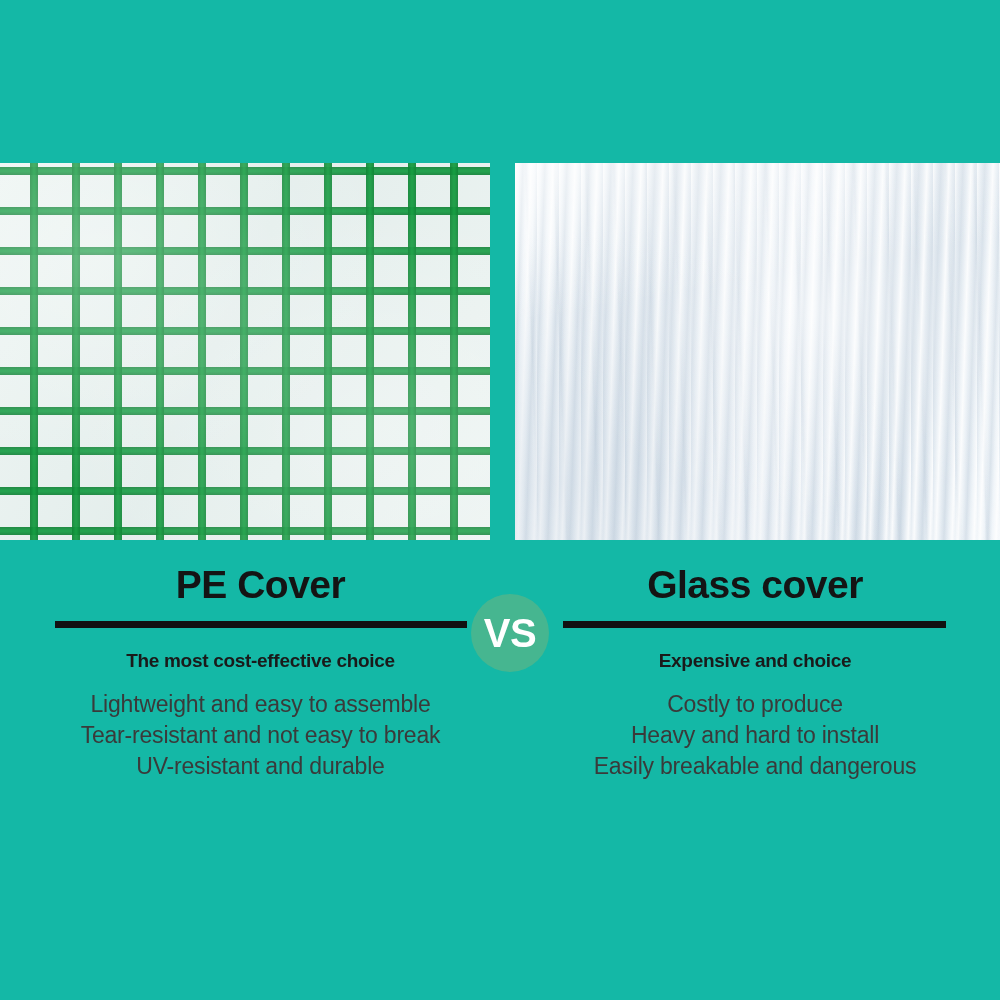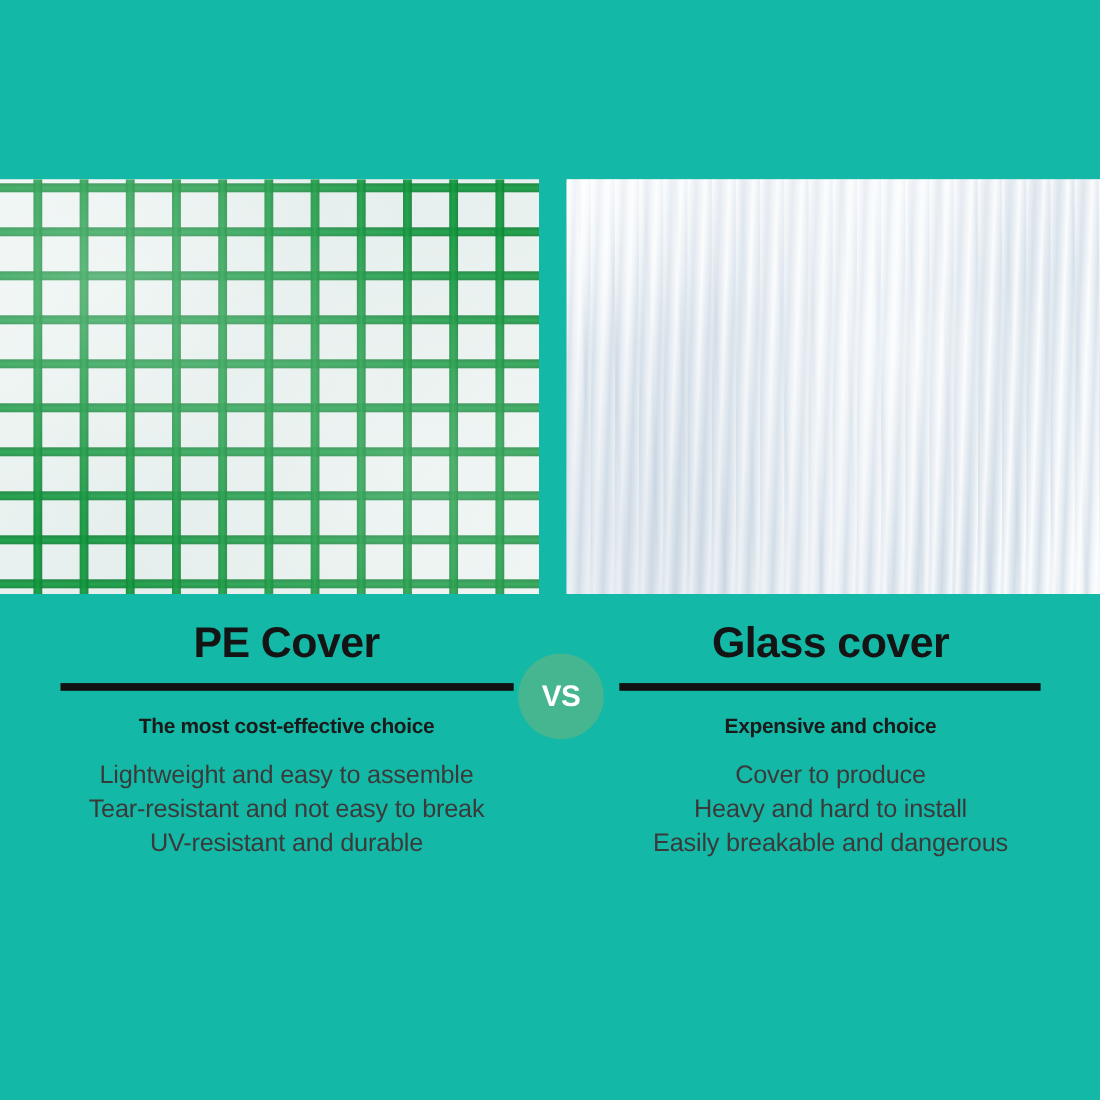--- a/index.html
+++ b/index.html
@@ -173,21 +173,21 @@
     width: 78px;
     height: 78px;
     border-radius: 50%;
     background: #46b690;
     display: flex;
     align-items: center;
     justify-content: center;
   }
   .vs-badge span {
     color: #ffffff;
-    font-size: 27px;
+    font-size: 40px;
     font-weight: bold;
     letter-spacing: -0.5px;
     line-height: 1;
   }
 </style>
 </head>
 <body>
 
 <div id="page">
 
@@ -212,19 +212,19 @@
 
   <div class="vs-badge">
     <span>VS</span>
   </div>
 
   <div class="column col-right">
     <div class="col-title">Glass cover</div>
     <div class="rule"></div>
     <div class="col-subtitle">Expensive and choice</div>
     <ul class="bullet-list">
-      <li>Cover to produce</li>
+      <li>Costly to produce</li>
       <li>Heavy and hard to install</li>
       <li>Easily breakable and dangerous</li>
     </ul>
   </div>
 
 </div>
 
 </body></html>

